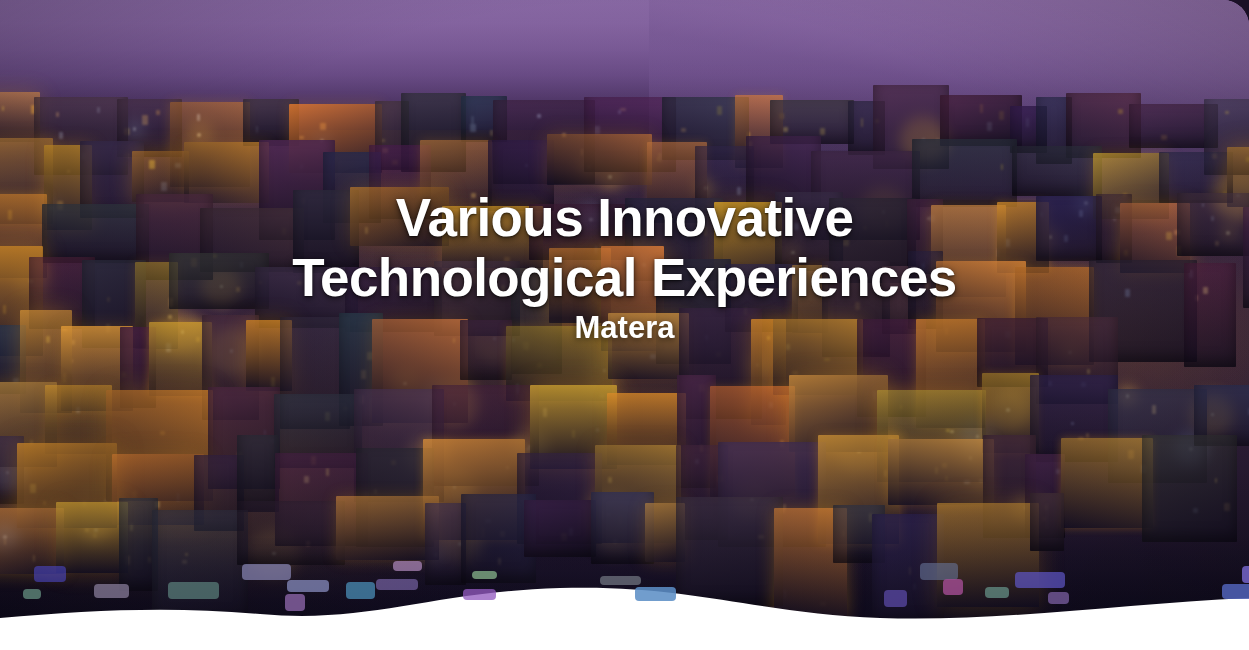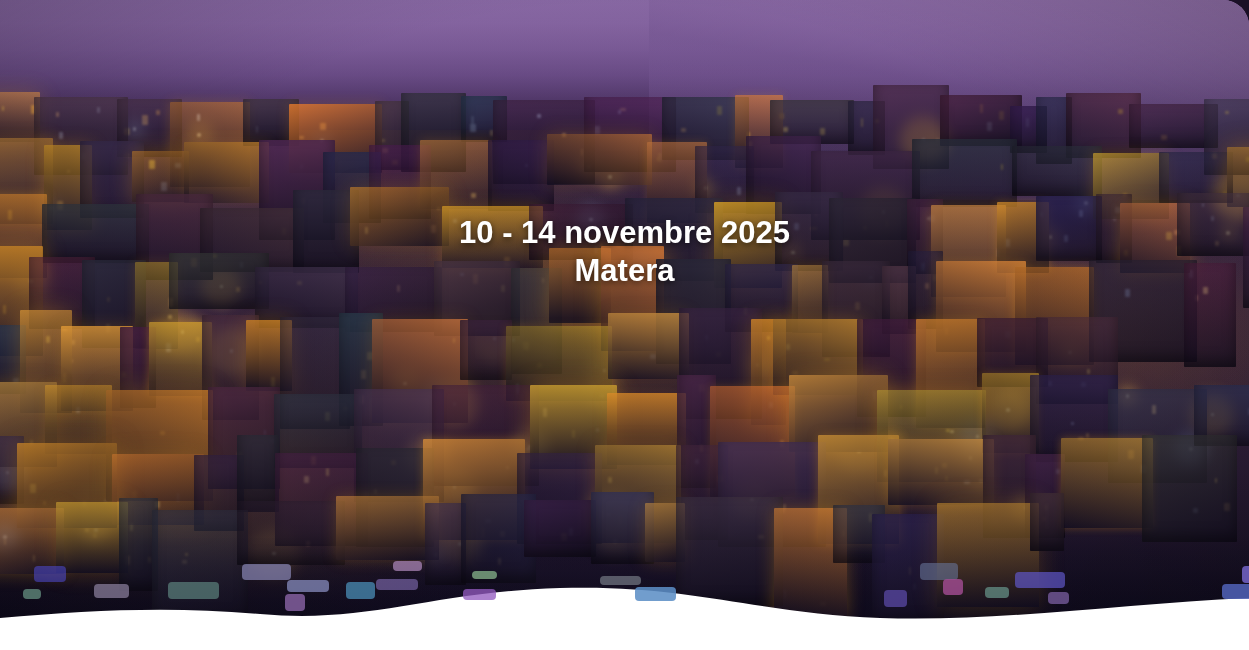--- a/index.html
+++ b/index.html
@@ -707,22 +707,23 @@
         <div class="lt" style="left: 452.545px; top: 402.339px; width: 3.6px; height: 3.6px; background: rgba(255, 236, 176, 0.96);"></div>
       </div>
     <div class="foreground"></div>
     <div class="grade"></div>
     <div class="text-scrim"></div>
     <div class="vignette"></div>
   </div>
 
   <div class="hero-copy">
     <div class="hero-title">
+      <div>Various Innovative</div>
+      <div>Technological Experiences</div>
     </div>
-    <div class="hero-dates">10 - 14 novembre 2025</div>
     <div class="hero-place">Matera</div>
   </div>
 
   <div class="wave-wrap">
     <svg viewBox="0 0 1249 80" preserveAspectRatio="none" aria-hidden="true">
       <path fill="#ffffff" fill-opacity="1" d="M0,48 C90,40 170,36 260,44 C370,54 430,22 560,18 C690,14 760,44 880,48 C1000,52 1120,34 1249,28 L1249,80 L0,80 Z"></path>
       <path fill="#ffffff" fill-opacity="1" d="M0,58 C110,52 180,60 300,54 C420,48 470,22 600,26 C730,30 800,56 920,58 C1040,60 1150,46 1249,42 L1249,80 L0,80 Z"></path>
       <path fill="#ffffff" fill-opacity="1" d="M0,66 C120,62 200,68 330,60 C460,52 500,30 640,34 C780,38 830,62 960,64 C1090,66 1170,56 1249,52 L1249,80 L0,80 Z"></path>
     </svg>
   </div>

